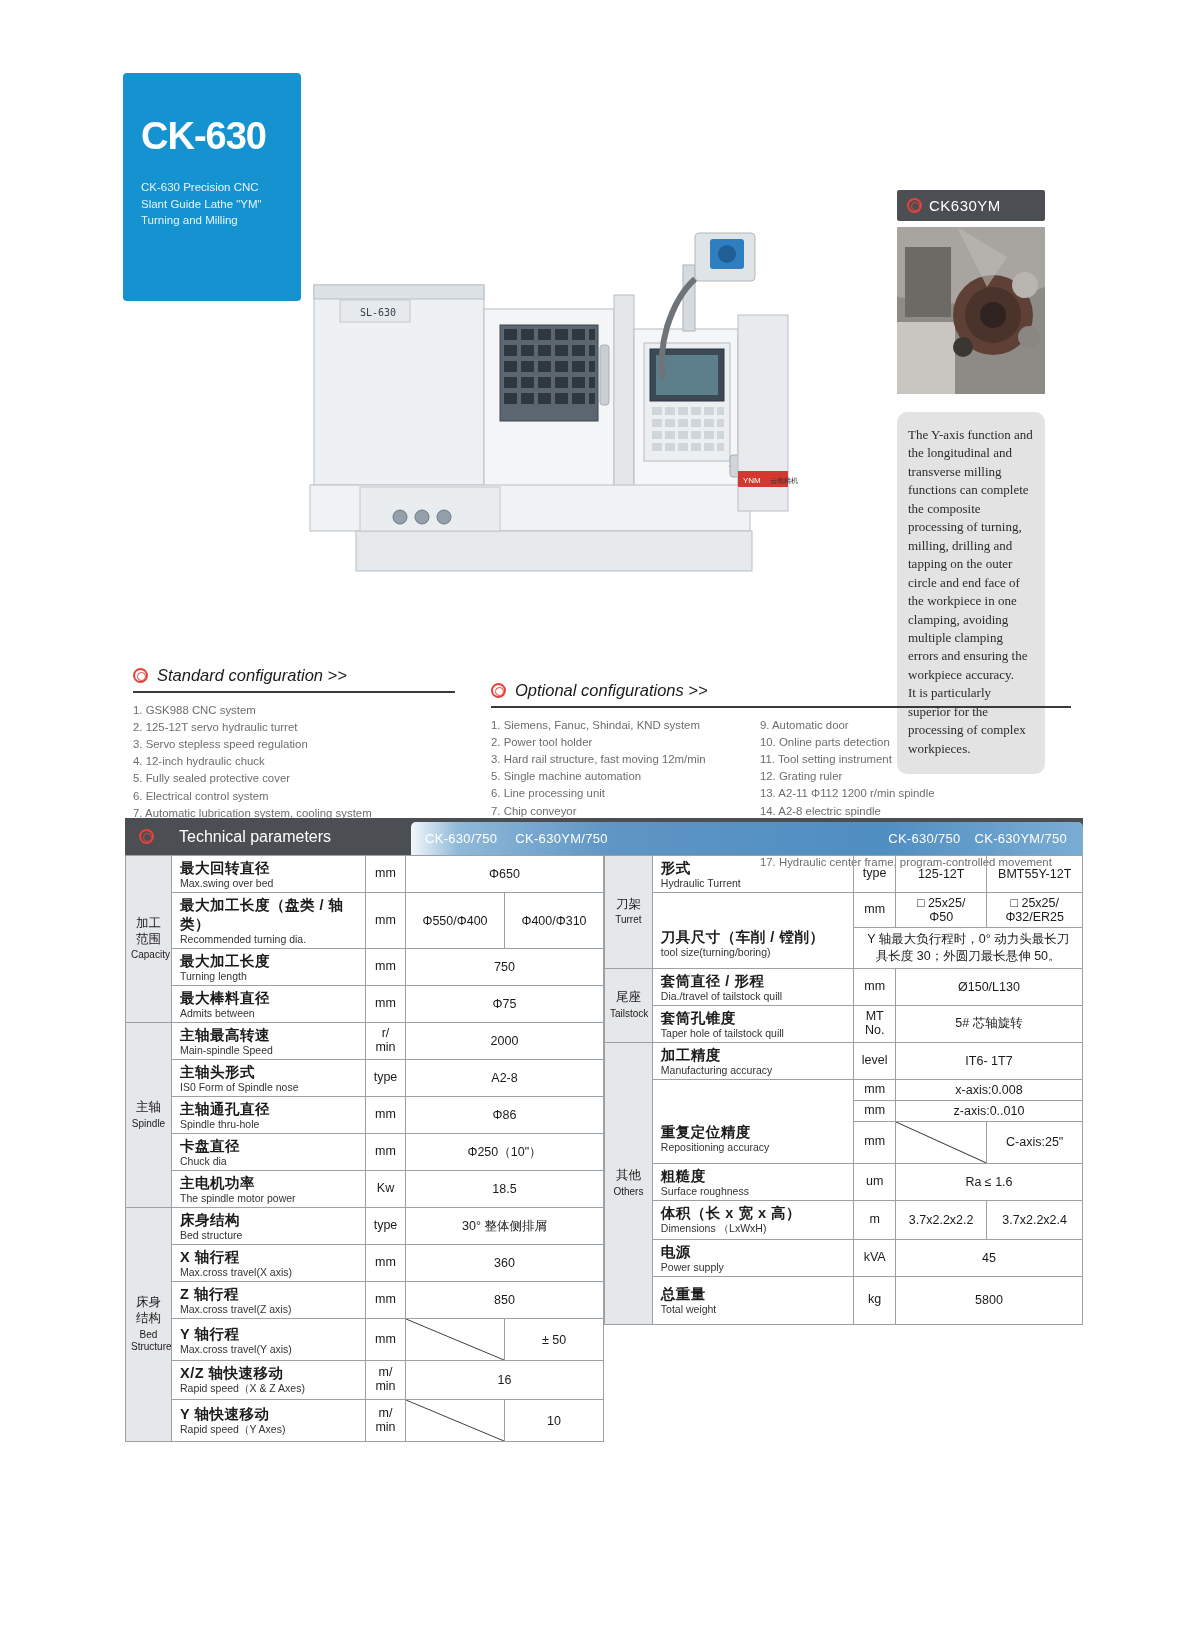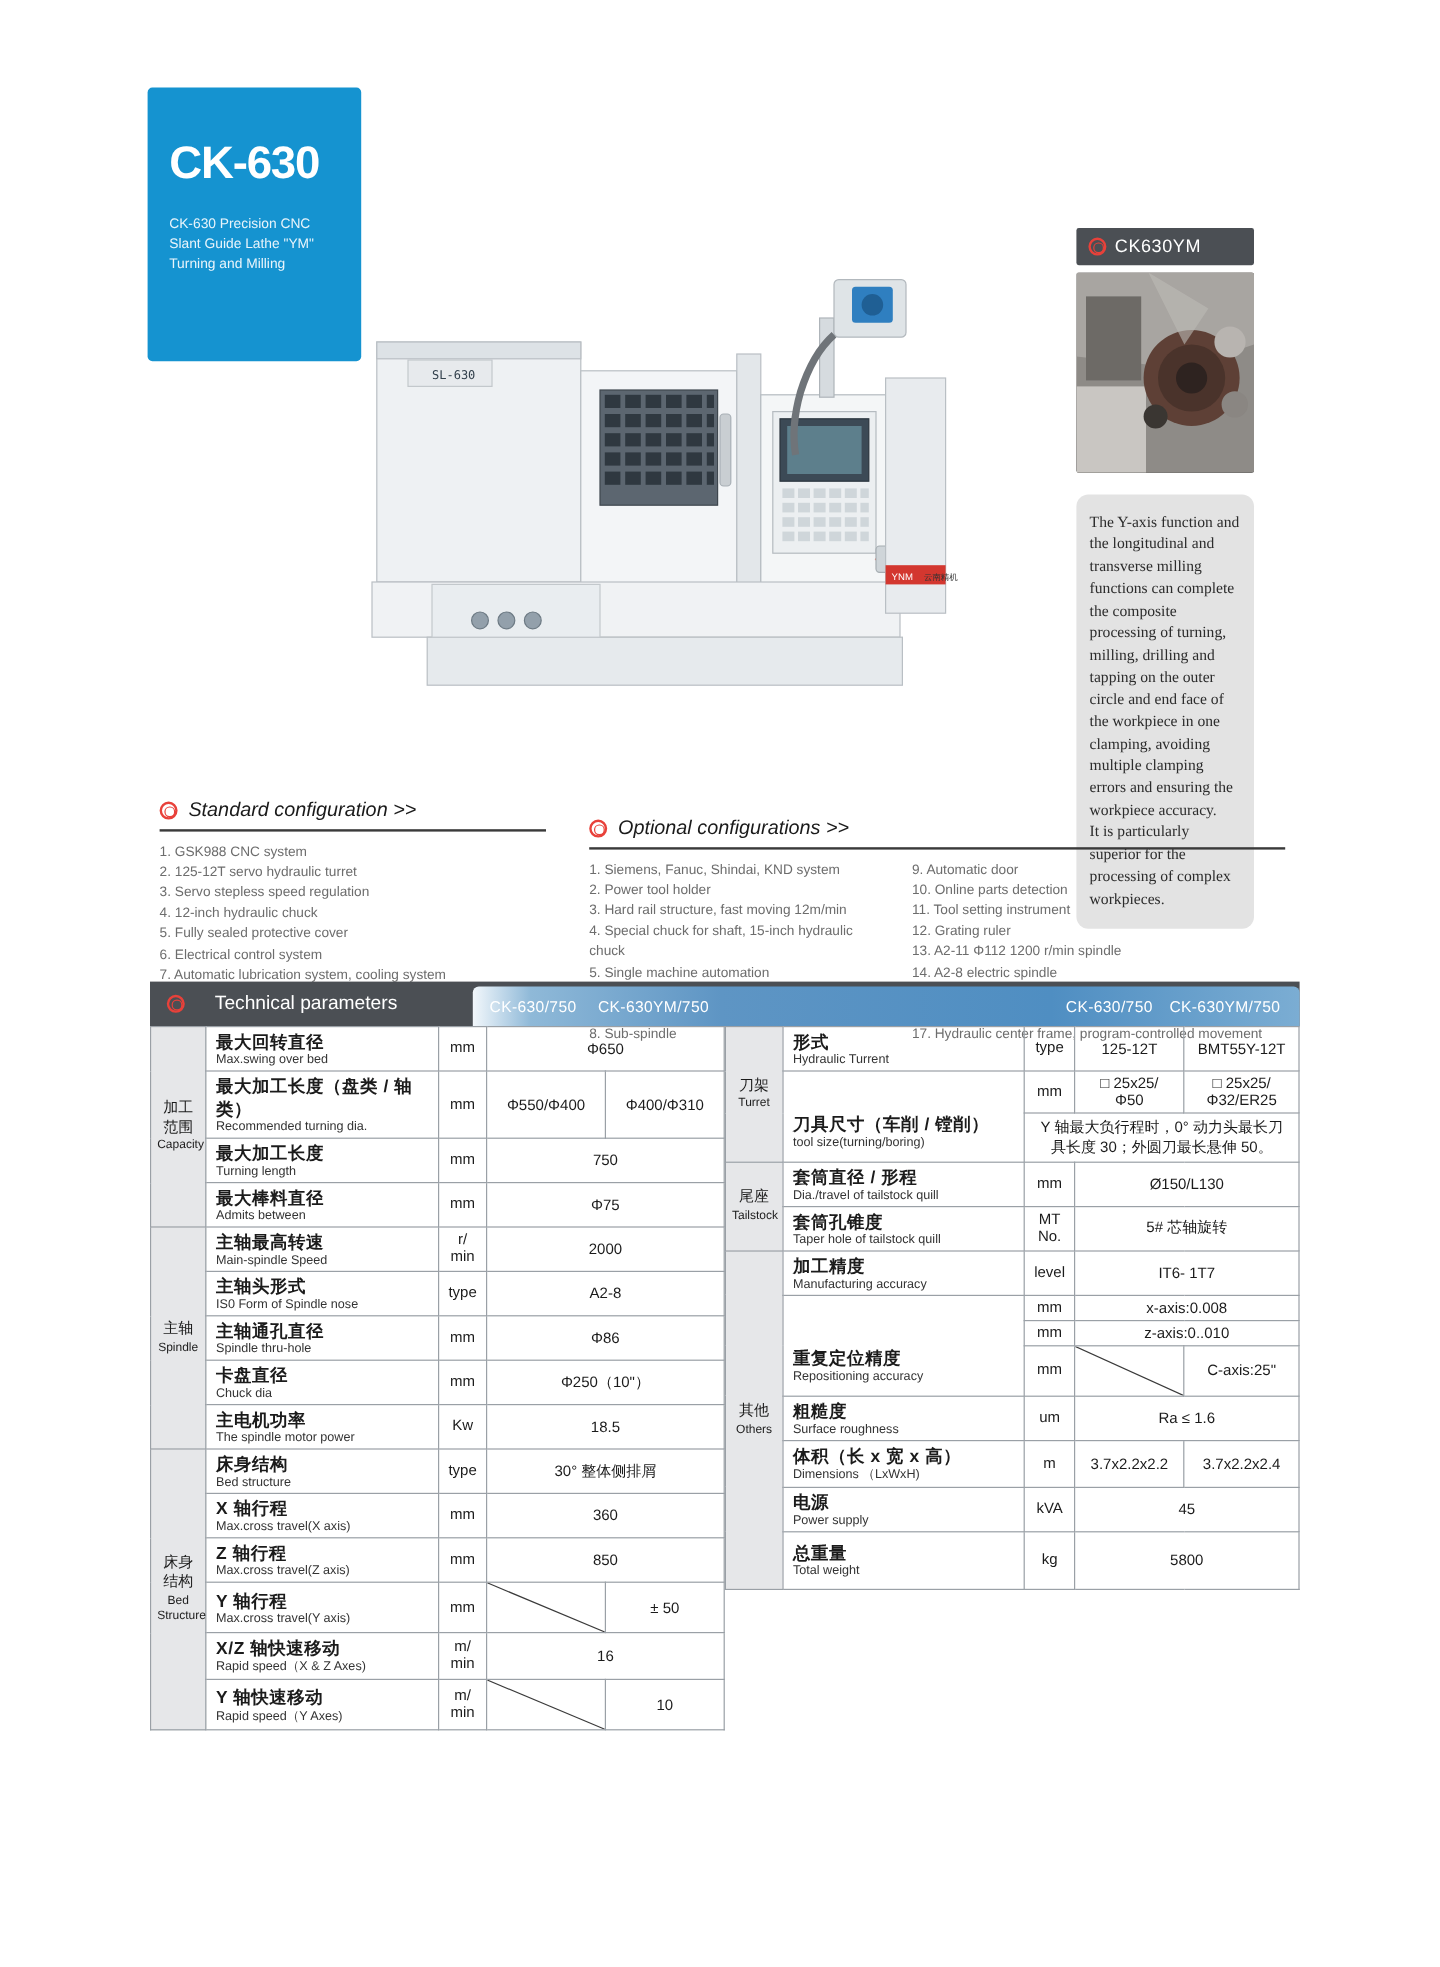--- a/index.html
+++ b/index.html
@@ -78,21 +78,21 @@
   
   .tbl-wrap { position: absolute; left: 125px; top: 818px; width: 958px; }
 
   .tbl-header { display:flex; height: 37px; position: relative; }
   .tbl-header .dark {
     background: #4b4f54; width: 100%; height: 37px;
     display:flex; align-items:center; gap: 9px; padding-left: 14px;
   }
   .tbl-header .dark .t { color:#fff; font-size: 16px; margin-left: 16px; }
   .hdr-blue {
-    position:absolute; left: 269px; top: 4px; right: 0; height: 33px;
+    position:absolute; left: 286px; top: 4px; right: 0; height: 33px;
     background: linear-gradient(to right,#f2f7fb 0%, #8fb9d8 7%, #5e95c4 30%, #4f8ec2 70%, #7badd3 100%);
     border-radius: 5px 5px 0 0;
     display:flex; align-items:center; justify-content:space-between;
     padding: 0 16px 0 14px;
     color:#fff; font-size: 13px; letter-spacing: .3px;
   }
   .hdr-blue .l span { margin-right: 14px; }
   .hdr-blue .r span { margin-left: 10px; }
 
   table.spec { border-collapse: collapse; table-layout: fixed; }
@@ -280,21 +280,20 @@
     <div class="cfg-head">
       <span class="ring"></span>
       <span class="ttl">Optional configurations &gt;&gt;</span>
     </div>
     <div class="rule"></div>
     <div class="cfg-list opt-cols">
       <div class="c1">
         <div>1. Siemens, Fanuc, Shindai, KND system</div>
         <div>2. Power tool holder</div>
         <div>3. Hard rail structure, fast moving 12m/min</div>
-        <div>4. Special chuck for shaft, 15-inch hydraulic chuck</div>
         <div>5. Single machine automation</div>
         <div>6. Line processing unit</div>
         <div>7. Chip conveyor</div>
         <div>8. Sub-spindle</div>
       </div>
       <div class="c2">
         <div>9. Automatic door</div>
         <div>10. Online parts detection</div>
         <div>11. Tool setting instrument</div>
         <div>12. Grating ruler</div>

